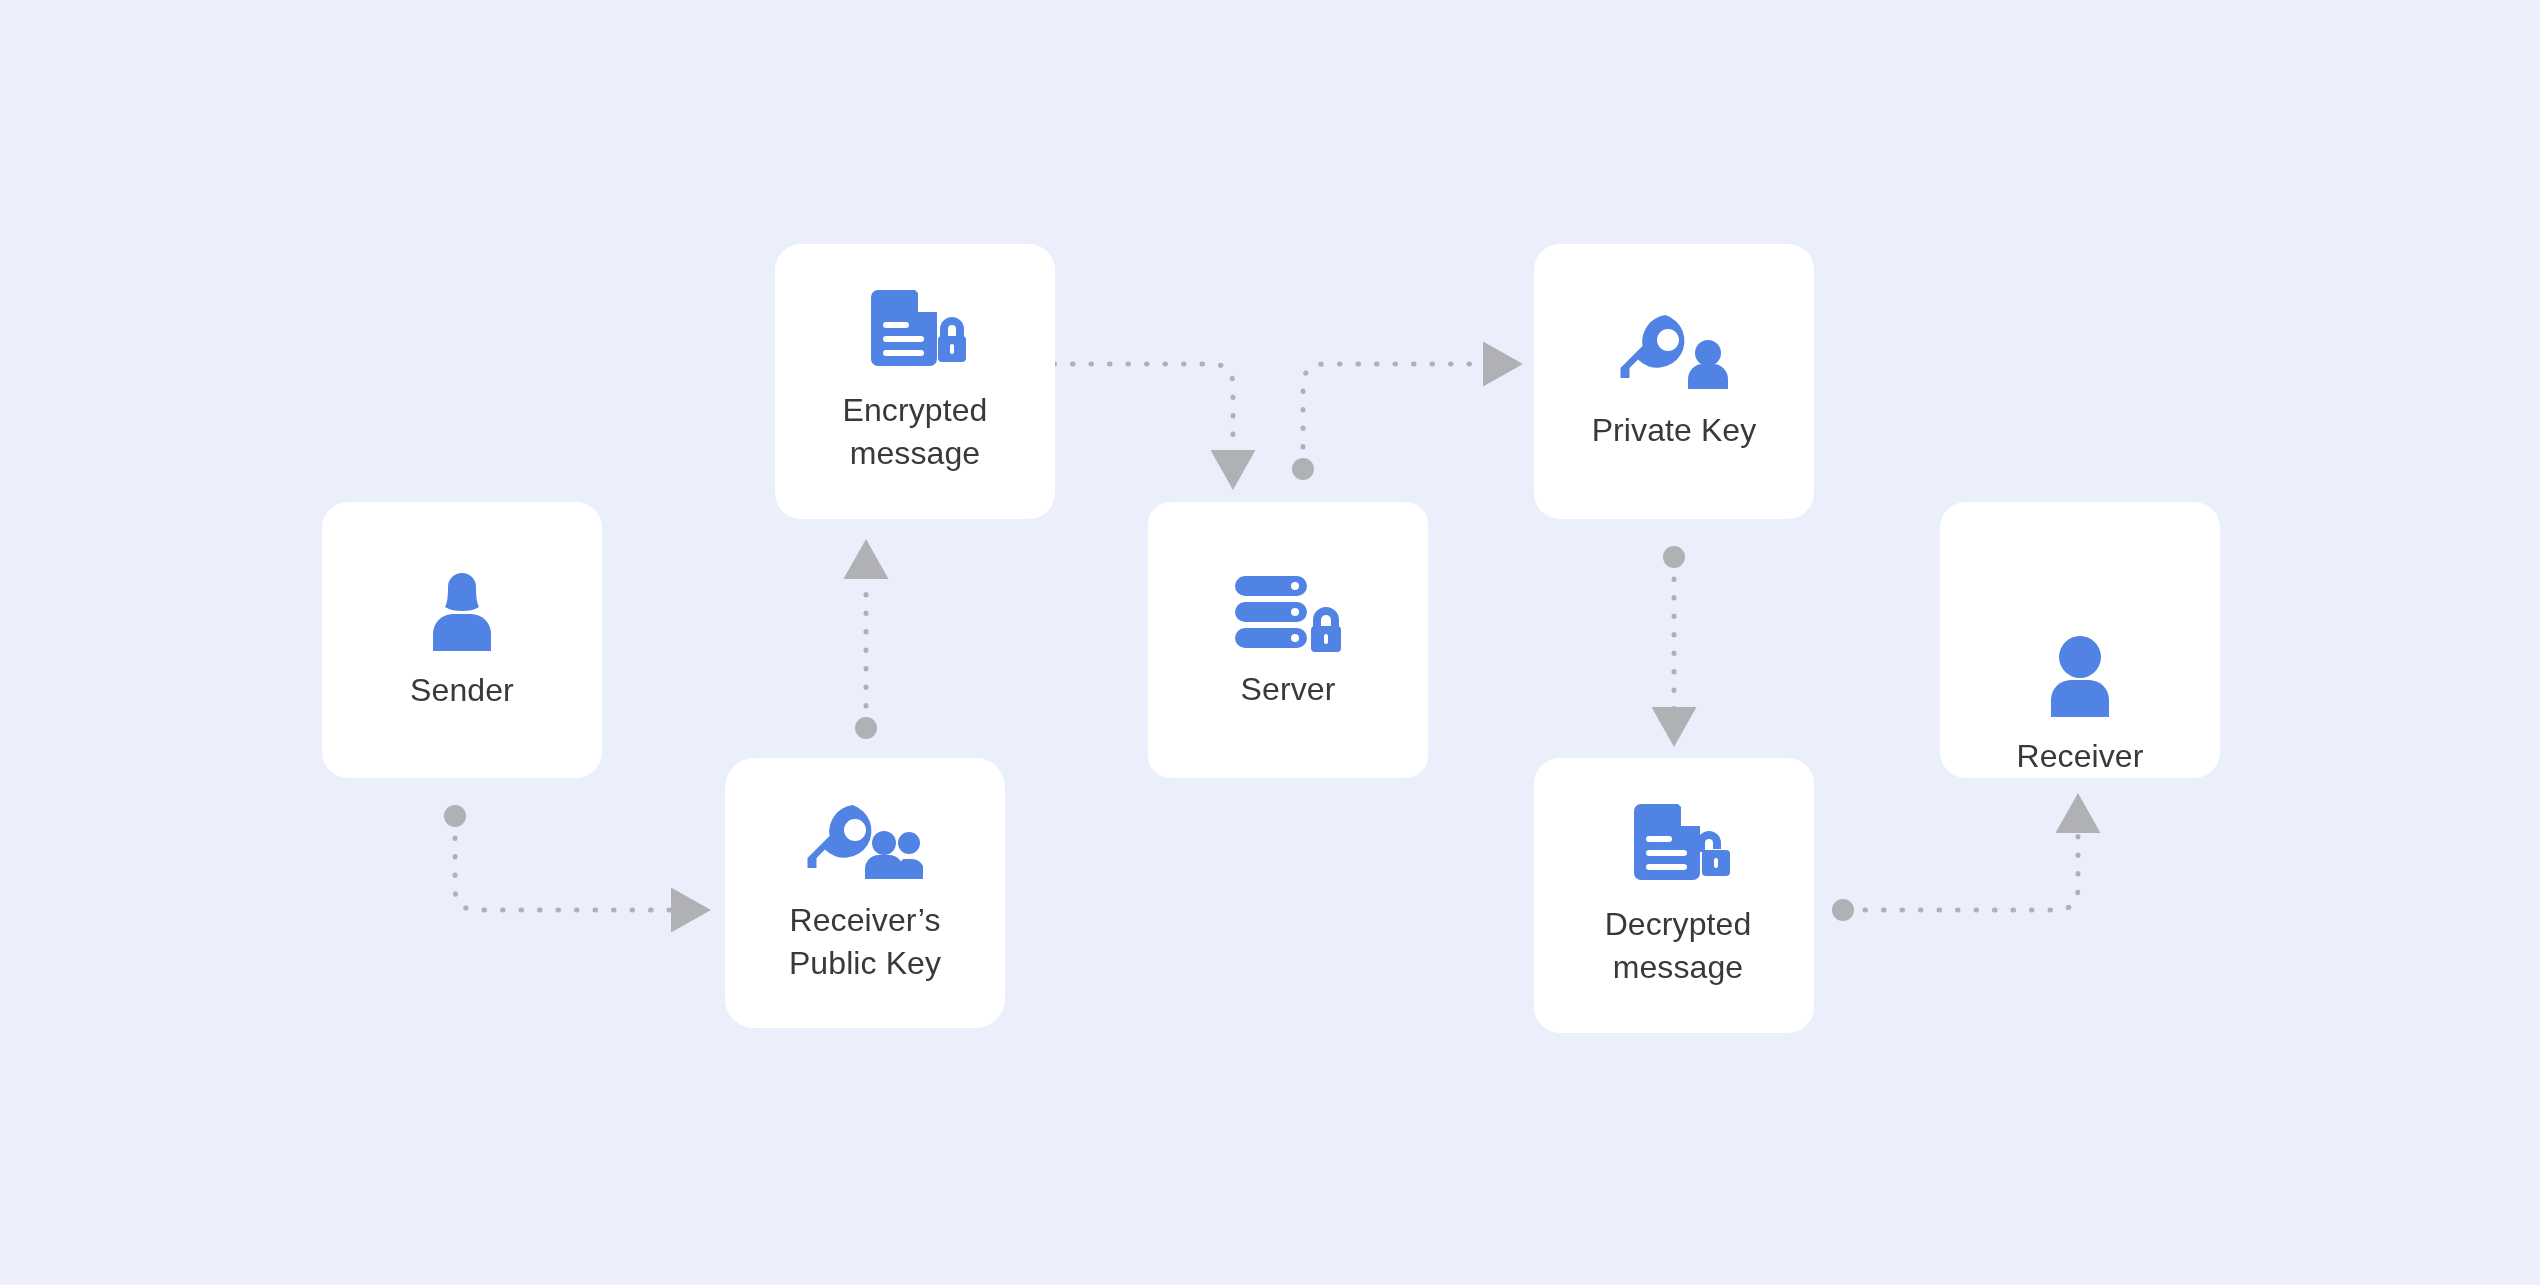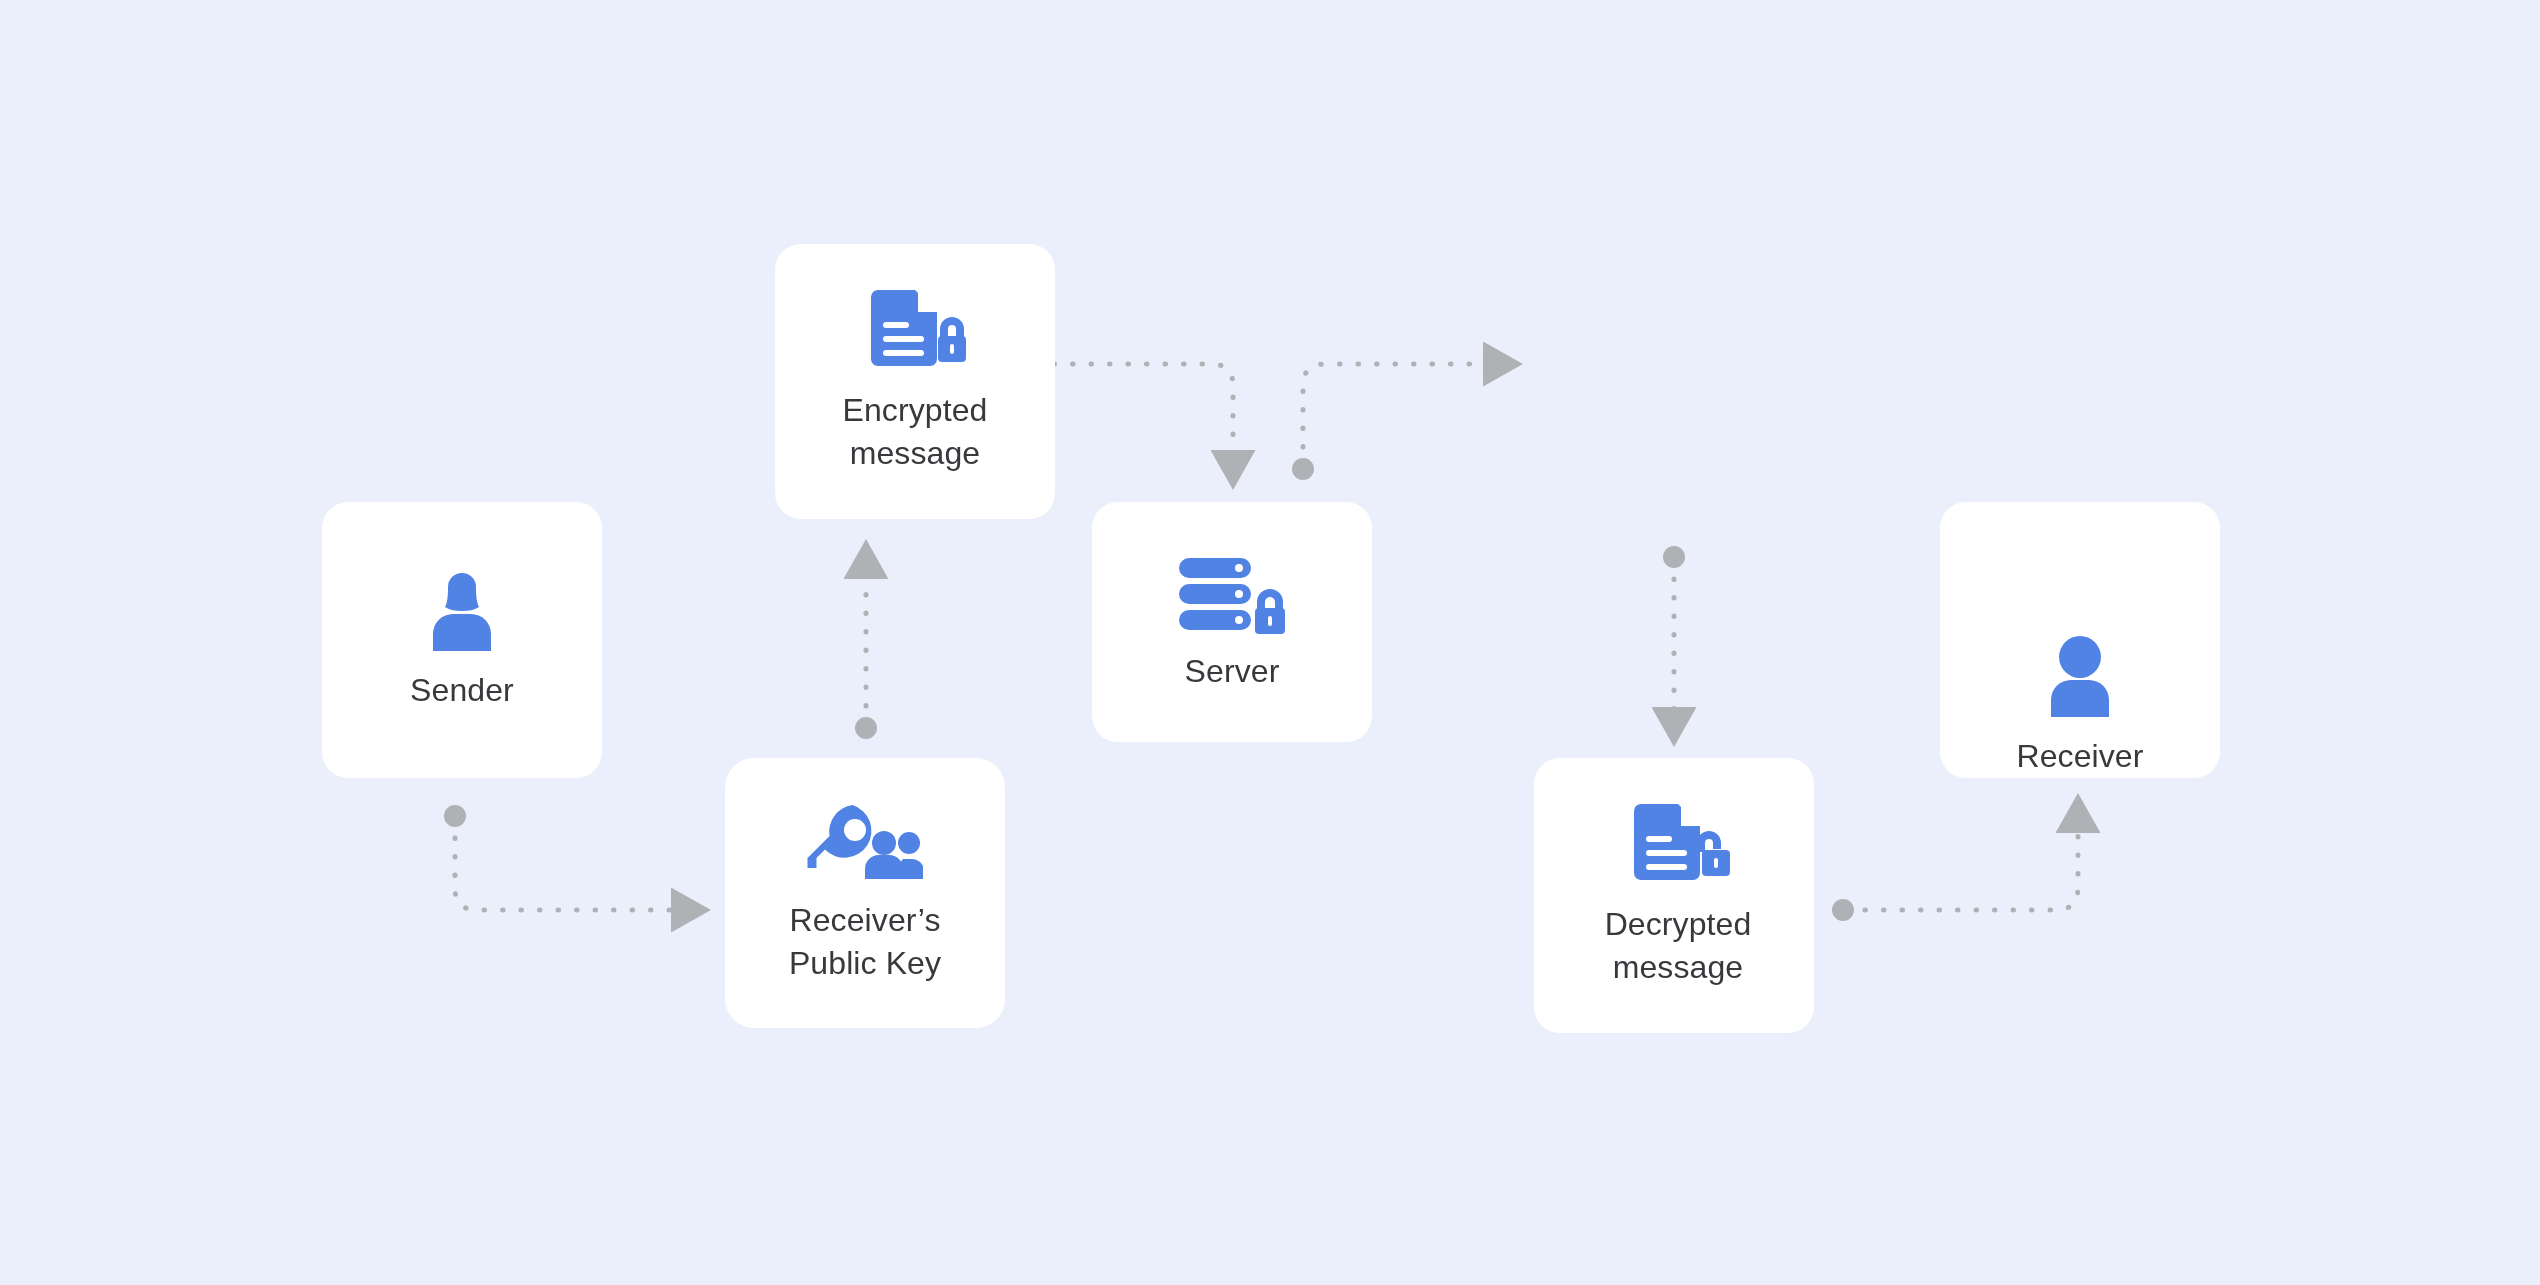--- a/index.html
+++ b/index.html
@@ -47,21 +47,21 @@
     font-size: 32px;
     line-height: 1.33;
     font-weight: 400;
     letter-spacing: 0.1px;
     white-space: pre-line;
   }
   
   .card-sender        { left: 322px;  top: 502px; width: 280px; height: 276px; }
   .card-pubkey        { left: 725px;  top: 758px; width: 280px; height: 270px; border-radius: 29px; }
   .card-encrypted     { left: 727px;  top: 244px; width: 280px; height: 275px; margin-left: 48px; }
-  .card-server        { left: 1092px; top: 502px; width: 280px; height: 240px; }
+  .card-server        { left: 1148px; top: 502px; width: 280px; height: 276px; border-radius: 22px; }
   .card-privkey       { left: 1534px; top: 244px; width: 280px; height: 275px; }
   .card-decrypted     { left: 1534px; top: 758px; width: 280px; height: 275px; padding-left: 8px; }
   .card-receiver      { left: 1940px; top: 502px; width: 280px; height: 276px; justify-content: flex-end; }
 </style>
 </head>
 <body>
 
 <div id="stage">
 
   <svg id="connectors" viewBox="0 0 2540 1285">
@@ -159,20 +159,30 @@
         <rect x="2" y="58" width="72" height="20" rx="10" fill="#5083e4"></rect>
         <circle cx="62" cy="68" r="4" fill="#ffffff"></circle>
         <path d="M80,50 a13,13 0 0 1 26,0 v9 h-8 v-9 a5,5 0 0 0 -10,0 v9 h-8 z" fill="#5083e4"></path>
         <rect x="78" y="56" width="30" height="26" rx="4" fill="#5083e4"></rect>
         <rect x="91" y="64" width="4" height="10" rx="2" fill="#ffffff"></rect>
       </svg>
     </span>
     <div class="label">Server</div>
   </div>
 
+  <div class="card card-privkey">
+    <span class="icon-wrap">
+      <svg width="108" height="82" viewBox="0 0 108 82">
+        <path d="M45.5,4 a27,27 0 1 1 -27.5,44.5 l-8.5,8.5 v10 h-9 v-10 l22,-22 a27,27 0 0 1 23,-31 z M48,18 a11,11 0 1 0 0,22 a11,11 0 0 0 0,-22 z" fill="#5083e4"></path>
+        <circle cx="88" cy="42" r="13" fill="#5083e4"></circle>
+        <path d="M68,78 v-10 a15,15 0 0 1 15,-15 h10 a15,15 0 0 1 15,15 v10 z" fill="#5083e4"></path>
+      </svg>
+    </span>
+    <div class="label">Private Key</div>
+  </div>
 
   <div class="card card-decrypted">
     <span class="icon-wrap">
       <svg width="104" height="84" viewBox="0 0 104 84">
         <path d="M8,8 a7,7 0 0 1 7,-7 h37 l22,22 v47 a7,7 0 0 1 -7,7 h-52 a7,7 0 0 1 -7,-7 z" fill="#5083e4"></path>
         <path d="M55,1 l22,22 h-22 z" fill="#ffffff"></path>
         <rect x="20" y="33" width="26" height="6" rx="3" fill="#ffffff"></rect>
         <rect x="20" y="47" width="41" height="6" rx="3" fill="#ffffff"></rect>
         <rect x="20" y="61" width="41" height="6" rx="3" fill="#ffffff"></rect>
         <path d="M71,40 a12,12 0 0 1 24,0 v6 h-8 v-6 a4,4 0 0 0 -8,0 v9 h-8 z" fill="#5083e4"></path>

